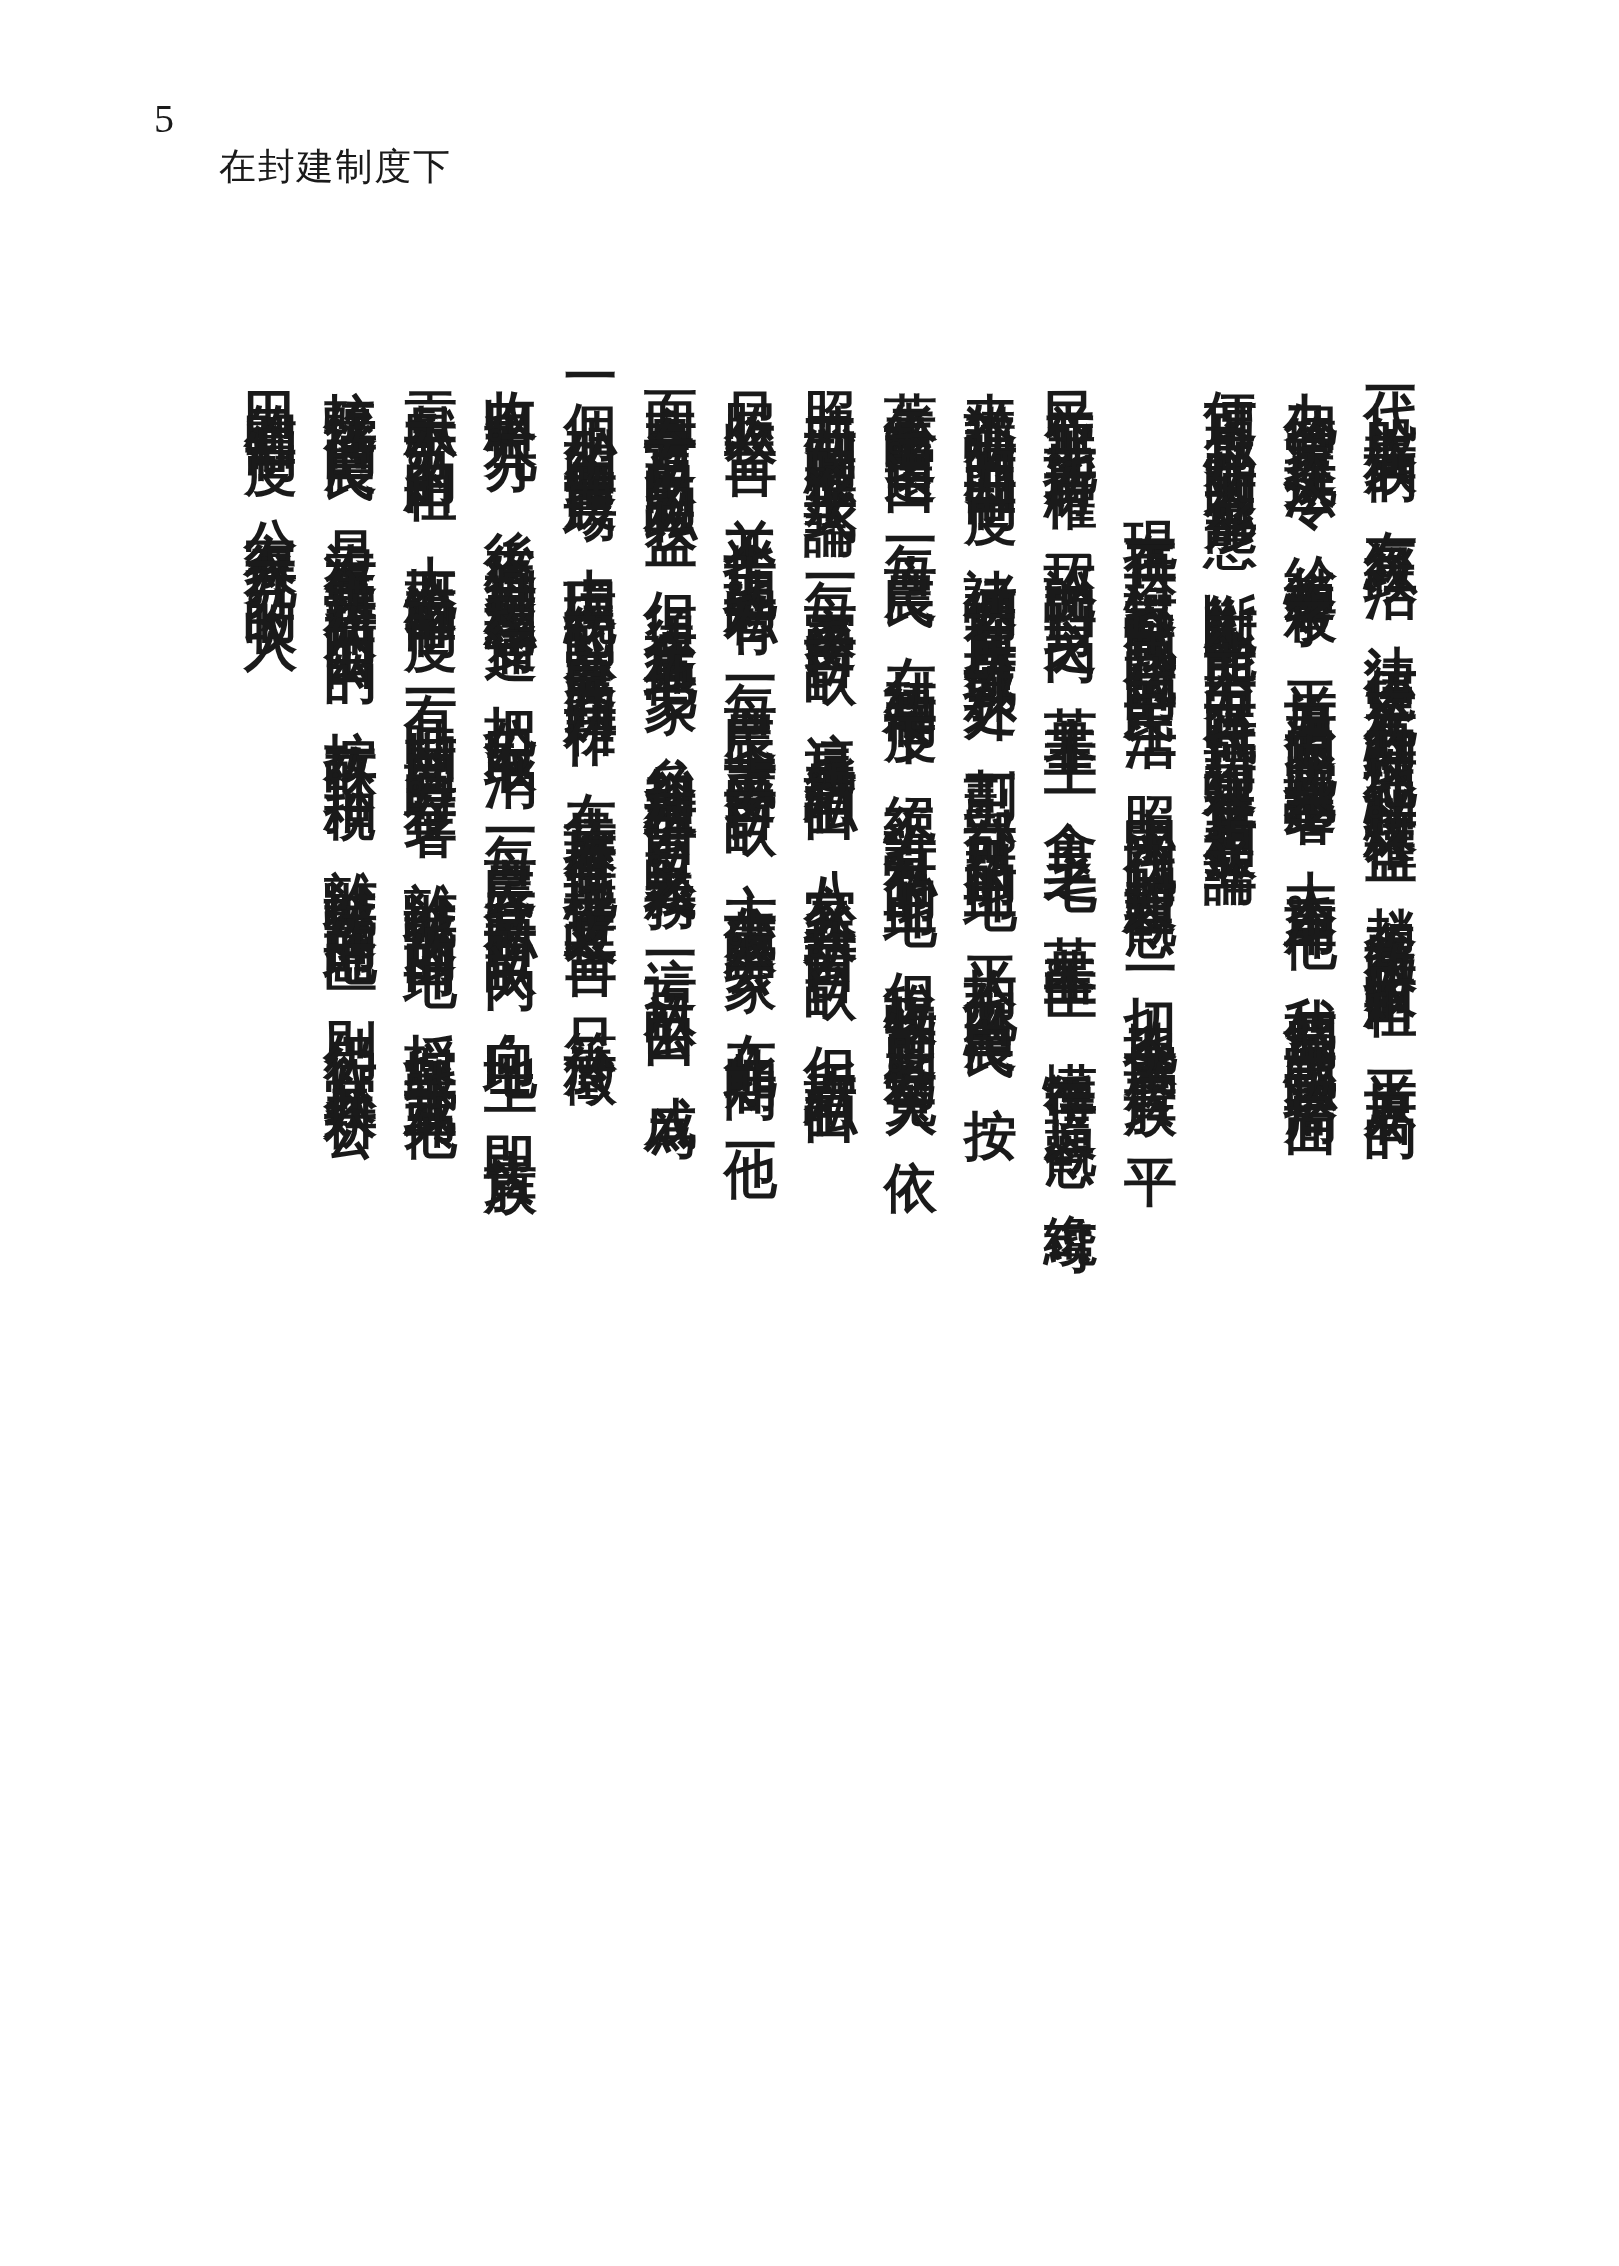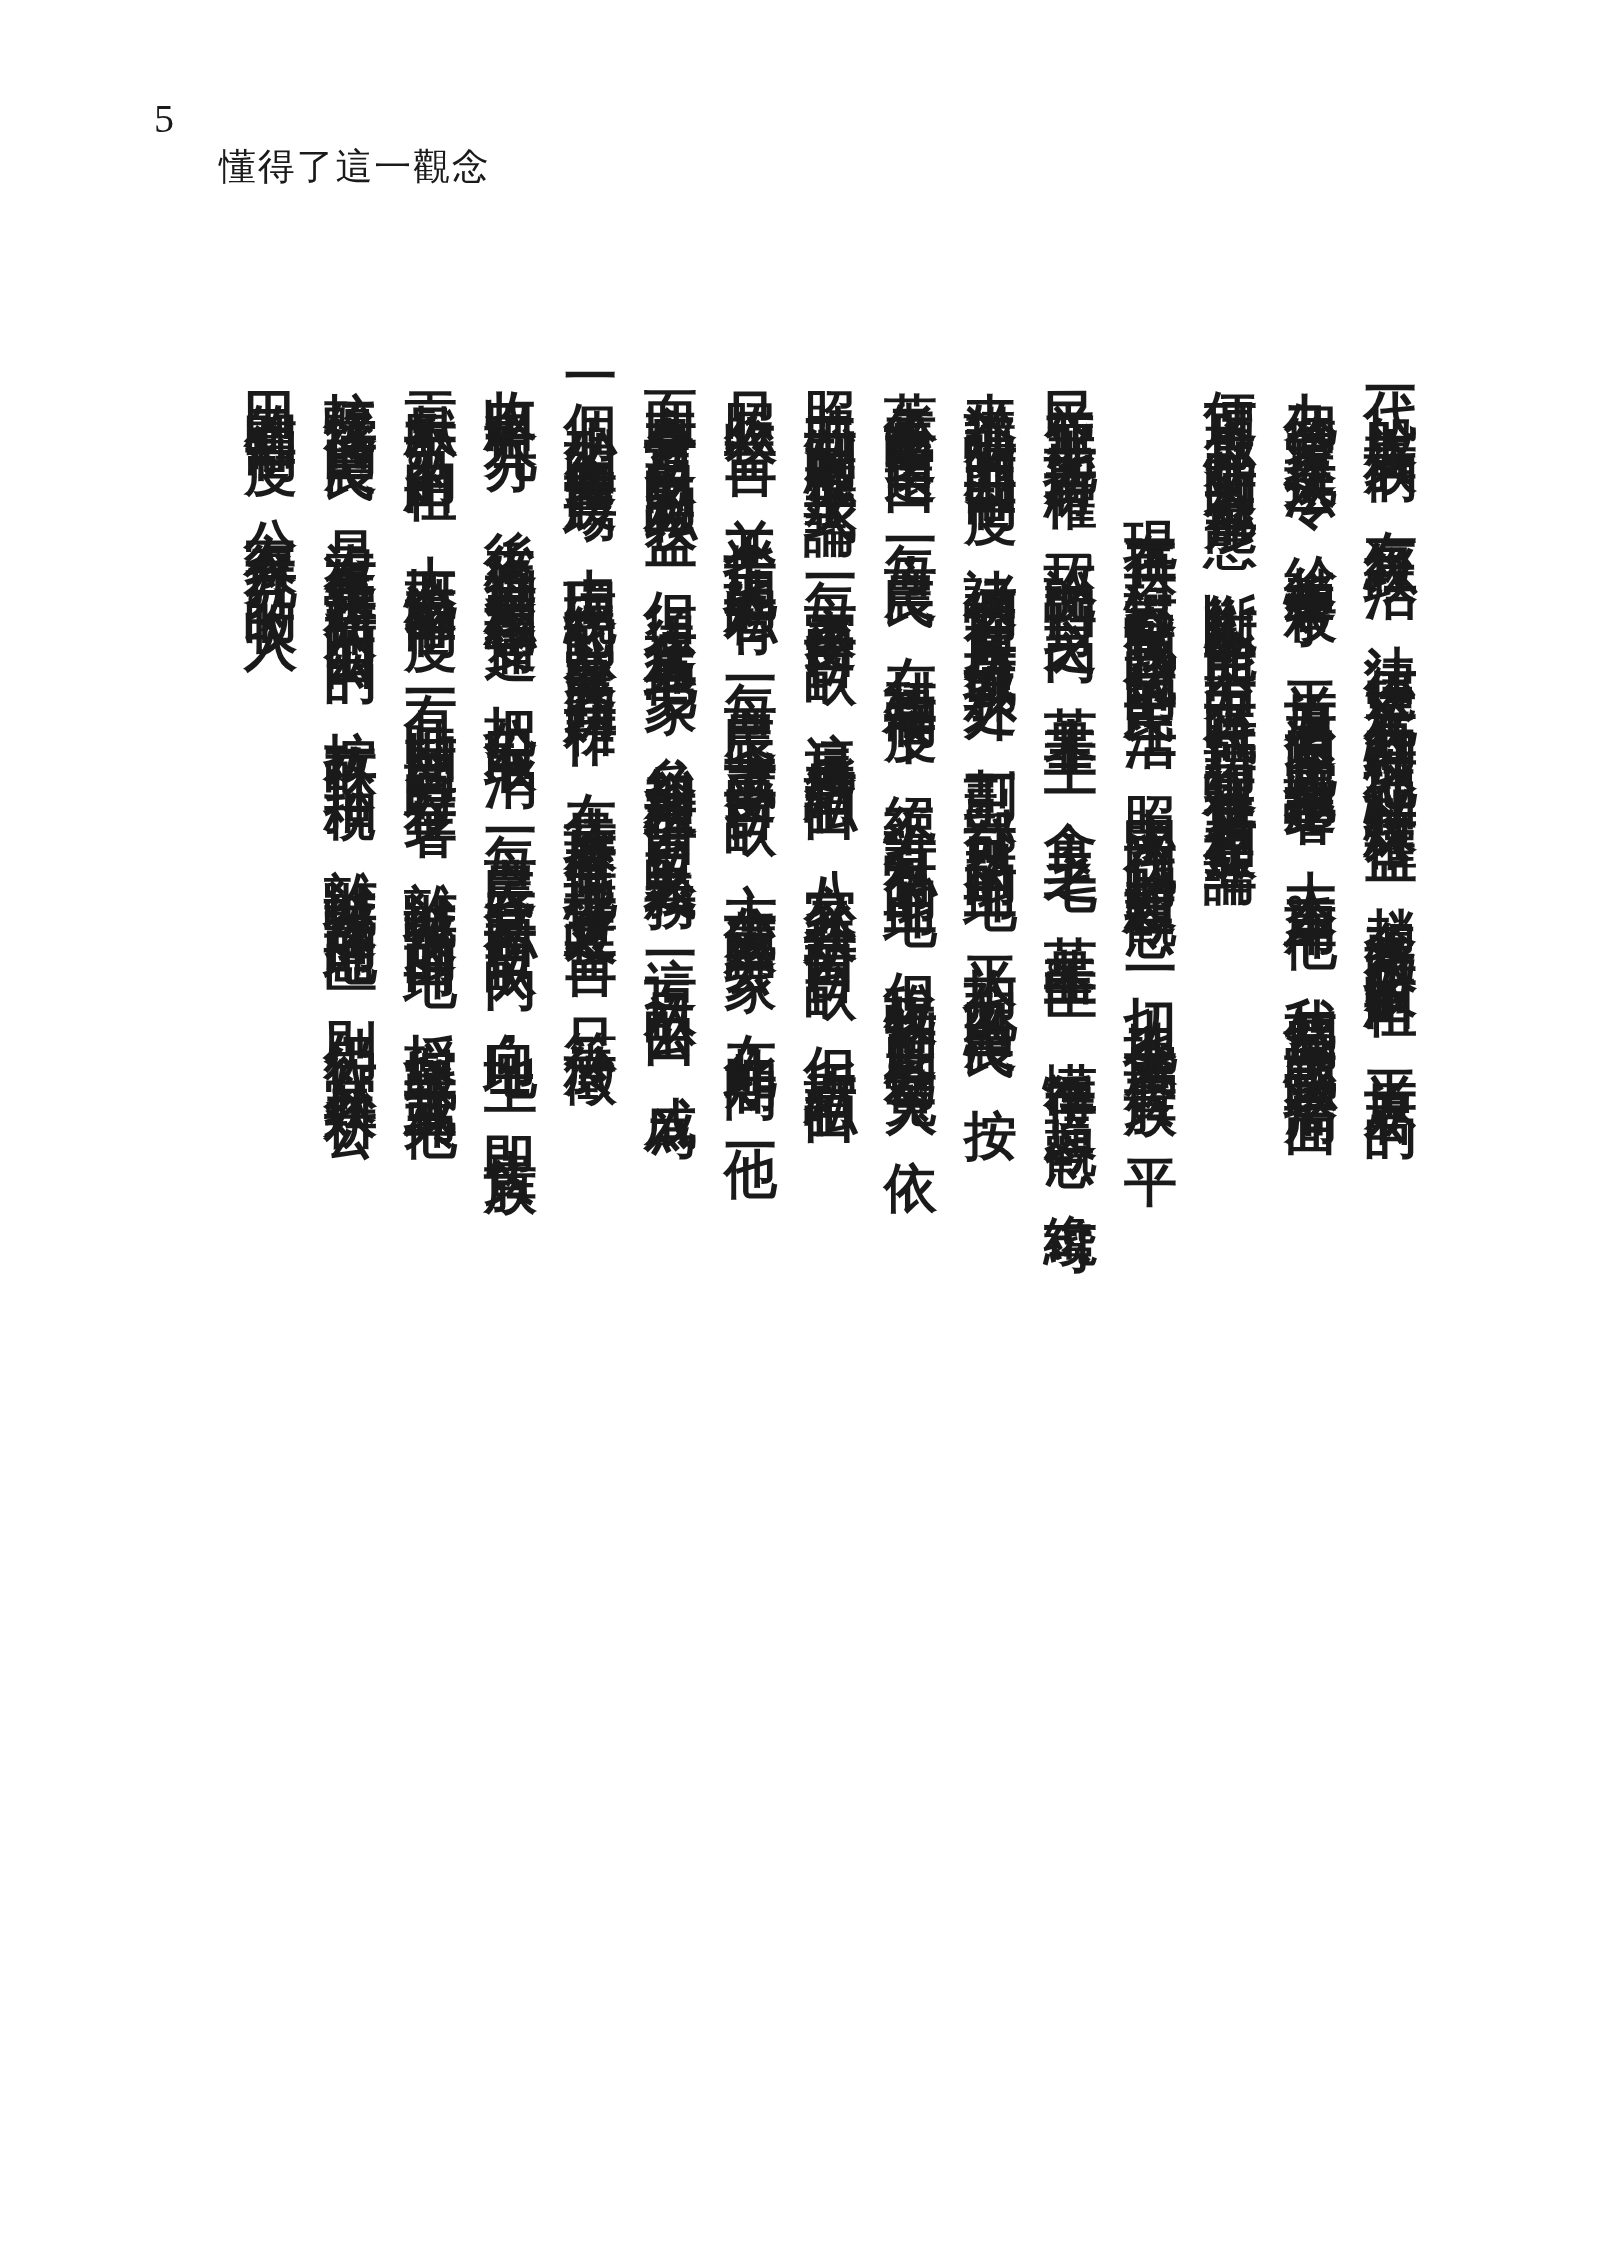--- a/index.html
+++ b/index.html
@@ -53,21 +53,21 @@
       white-space: nowrap;
     }
     .col.indent {
       padding-top: 130px;
     }
   </style>
 </head>
 <body>
 
 <div class="page-number">5</div>
-<div class="running-header">懂得了這一觀念</div>
+<div class="running-header">在封建制度下</div>
 
 <div class="body-text">
   <span class="col">代一般貴族們，有經政治、法律規定允有的特殊地位和特殊權益。趙奢為政府收田租，平原君的</span>
   <span class="col">九個管家違抗法令，給趙奢殺了，平原君還因此賞識趙奢，大大重用他。我們單憑戰國政治局面，</span>
   <span class="col">便可想見那時的社會形態，斷斷不能與西方中古時代所謂封建社會者相提並論。</span>
   <span class="col indent">現在再一檢討春秋戰國時代的平民生活。照中國古代的封建觀念，一切土地全屬於貴族，平</span>
   <span class="col">民並無土地所有權。故說「四封之內，莫非王土，食土之毛，莫非王臣」。懂得了這一觀念，纔可</span>
   <span class="col">來講那時的井田制度。諸侯們在其所居城郭之外，劃出一部分可耕的土地，平均分配給農民，按</span>
   <span class="col">著年齡受田還田。每一農民，在封建制度下，絕不許有私有的土地，但稅收制度則甚為寬大。依</span>
   <span class="col">照井田制的標準形式論，每一家受田百畝，這是所謂私田。八家又共耕公田百畝。但所謂私田，</span>

